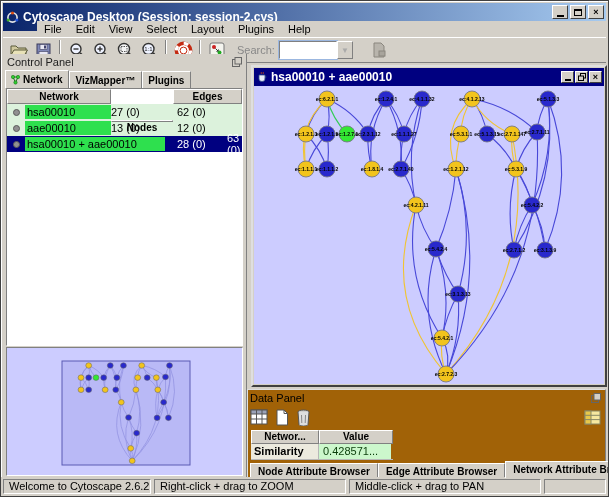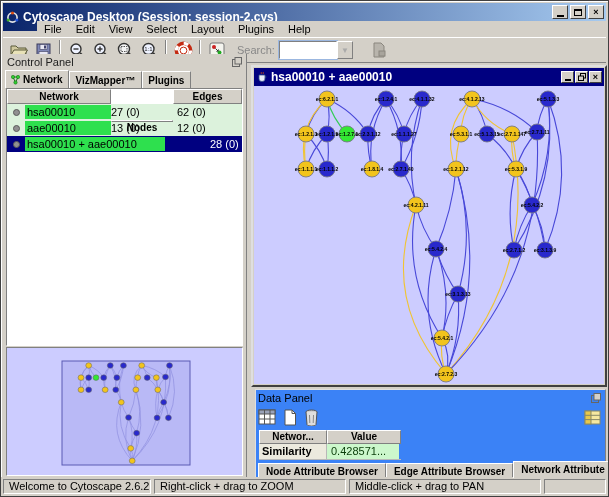--- a/index.html
+++ b/index.html
@@ -60,22 +60,22 @@
   .right-area{position:absolute;left:246px;top:62px;right:2px;bottom:19px;background:#d4d0c8;}
   .net-window{position:absolute;left:4px;top:2px;width:356px;height:322px;background:#d4d0c8;
     border:2px solid;border-color:#dfdfdf #404040 #404040 #dfdfdf;}
   .nw-titlebar{position:absolute;left:1px;top:1px;right:1px;height:18px;background:#000080;
     display:flex;align-items:center;padding:0 2px;}
   .nw-title{color:#fff;font-weight:bold;font-size:12px;margin-left:3px;flex:1;white-space:nowrap;overflow:hidden;}
   .nw-btn{width:13px;height:12px;background:#d4d0c8;border:1px solid;border-color:#fff #404040 #404040 #fff;
     margin-left:1px;display:flex;align-items:center;justify-content:center;font-size:9px;font-weight:bold;line-height:1;flex:none;}
   .nw-content{position:absolute;left:1px;top:19px;right:1px;bottom:1px;background:#ccccff;overflow:hidden;}
   
-  .data-panel{position:absolute;left:0;top:326px;right:0;height:90px;background:#3b82f6;
-    border:1px solid;border-color:#dfdfdf #808080 #808080 #dfdfdf;margin-left:8px;}
+  .data-panel{position:absolute;left:0;top:326px;right:0;height:90px;background:#a16207;
+    border:1px solid;border-color:#dfdfdf #808080 #808080 #dfdfdf;}
   .dp-titlerow{position:absolute;left:2px;top:1px;right:4px;height:14px;display:flex;align-items:center;}
   .dp-title{flex:1;font-size:11px;}
   .dp-toolbar{position:absolute;left:2px;top:16px;right:4px;height:22px;display:flex;align-items:center;gap:7px;}
   .dp-spacer{flex:1;}
   .dp-table{position:absolute;left:3px;top:40px;width:142px;}
   .dp-hrow{display:flex;height:14px;}
   .dp-hcell{background:#d4d0c8;border:1px solid;border-color:#fff #808080 #808080 #fff;
     font-weight:bold;font-size:10px;text-align:center;line-height:12px;}
   .dp-row{display:flex;height:16px;border-bottom:1px solid #b8b8b8;}
   .dp-cell-name{width:68px;background:#eceade;font-weight:bold;font-size:11px;padding:1px 3px;border-right:1px solid #b8b8b8;}
@@ -243,21 +243,21 @@
       </div>
       <div class="nt-row greenish">
         <span class="nt-bullet"></span>
         <span class="nt-name">aae00010</span>
         <span class="nt-num col-nodes">13 (0)</span>
         <span class="nt-num col-edges">12 (0)</span>
       </div>
       <div class="nt-row selrow">
         <span class="nt-bullet"></span>
         <span class="nt-name wide">hsa00010 + aae00010</span>
-        <span class="nt-num col-nodes" style="padding-left:12px;margin-left:33px;">28 (0)</span>
+        <span class="nt-num col-nodes" style="padding-left:12px;">28 (0)</span>
         <span class="nt-num">63 (0)</span>
       </div>
     </div>
     <div class="overview">
       <svg id="mini-svg" width="238" height="127" viewBox="0 0 238 127">
           <rect x="55" y="13" width="128" height="104" fill="#b9b9f6" stroke="#5a5ab4" stroke-width="1"></rect>
           <g transform="translate(55,13) scale(0.3657,0.3467)">
             <path d="M73,13 Q57.25,27.35 52,48" fill="none" stroke="#9090e0" stroke-width="2"></path>
             <path d="M73,13 Q77.2,30.5 73,48" fill="none" stroke="#9090e0" stroke-width="2"></path>
             <path d="M73,13 Q78.8,32.9 93,48" fill="none" stroke="#9090e0" stroke-width="2"></path>

